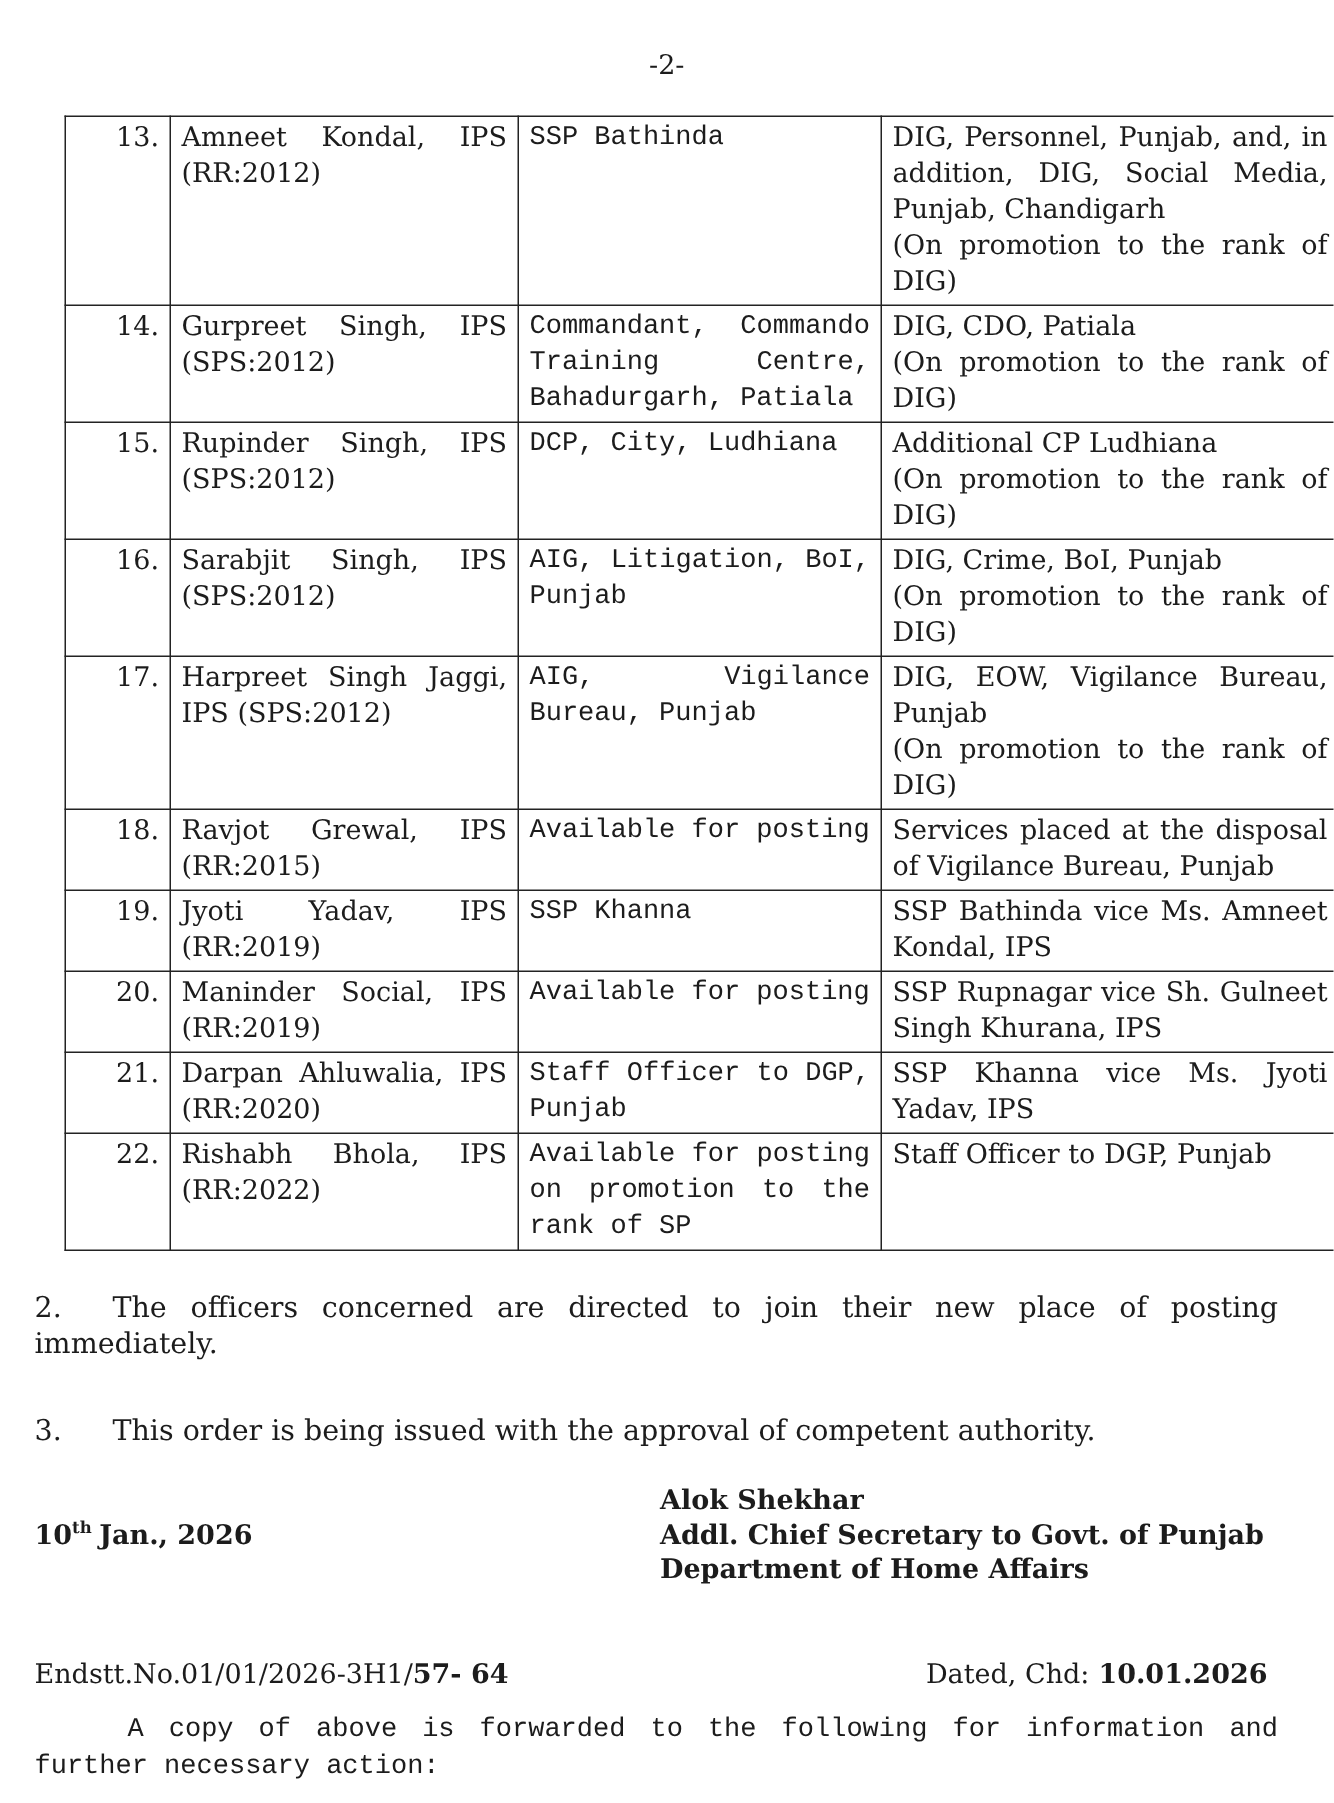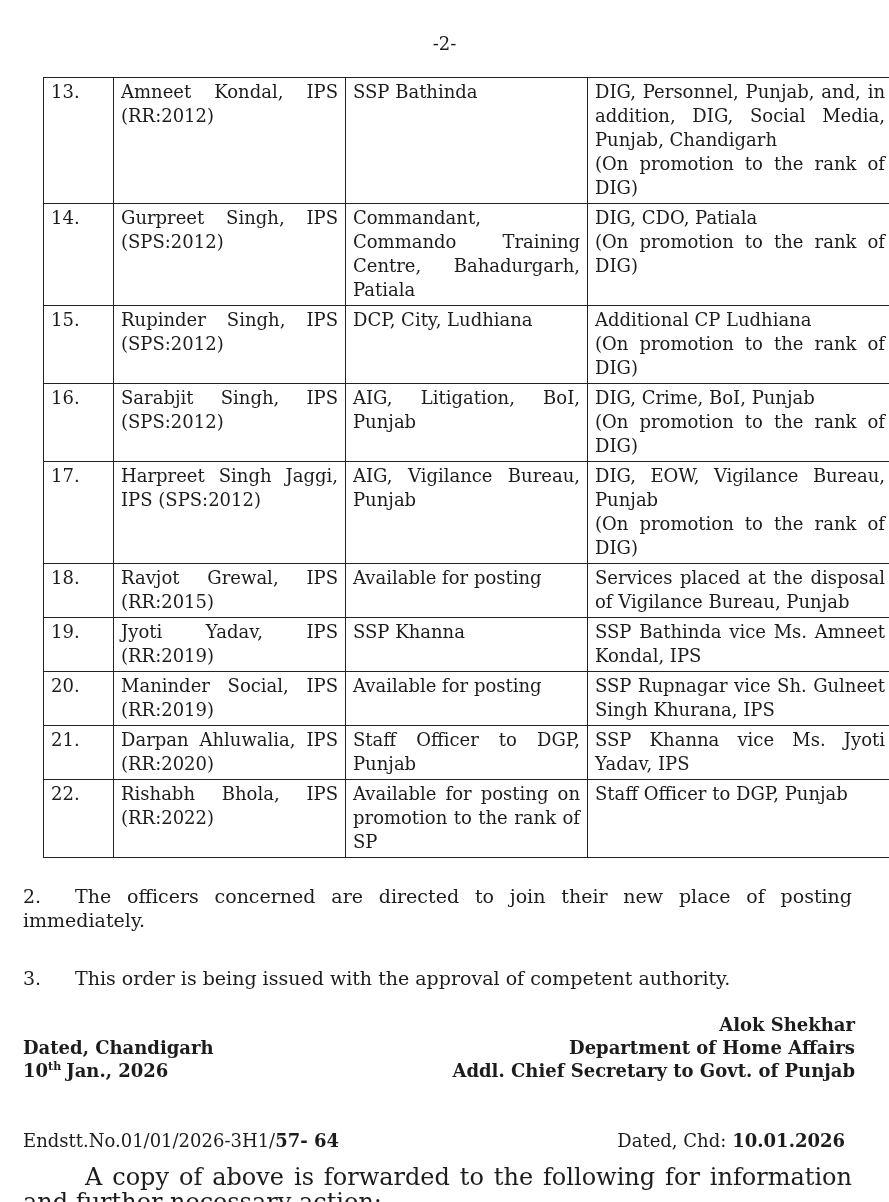--- a/index.html
+++ b/index.html
@@ -27,23 +27,23 @@
     border-collapse: collapse;
     table-layout: fixed;
     font-size: 18px;
     line-height: 24px;
   }
   table.postings td {
     border: 1.5px solid #232323;
     vertical-align: top;
     padding: 2px 7px 3px 7px;
   }
-  td.col-sno   { width: 55px;  padding-right: 9px; }
+  td.col-sno   { width: 55px;  text-align: right; padding-right: 9px; }
   td.col-name  { width: 217px; }
-  td.col-cur   { width: 227px; }
+  td.col-cur   { width: 227px; font-family: Liberation Mono, monospace; }
   td.col-new   { width: 290px; }
   .cell-par { text-align: justify; }
   .body-para {
     margin: 26px 37px 0 23px;
     font-size: 19px;
     line-height: 24px;
     text-align: justify;
   }
   .body-para.second { margin-top: 34px; }
   .para-num {
@@ -56,21 +56,21 @@
     margin-top: 23px;
     font-weight: bold;
     font-size: 18px;
     line-height: 23px;
   }
   .sig-right {
     position: absolute;
     left: 440px;
     top: 0;
     width: 415px;
-    text-align: right;
+    text-align: left;
   }
   .sig-left {
     position: absolute;
     left: 23px;
     top: 23px;
   }
   .sig-left sup {
     font-size: 11px;
     line-height: 0;
   }
@@ -79,24 +79,25 @@
     display: flex;
     justify-content: space-between;
     margin: 46px 44px 0 23px;
     font-size: 18px;
     line-height: 24px;
   }
   .bold { font-weight: bold; }
   .dated-chd-date { margin-left: 6px; }
   .forward-para {
     margin: 12px 37px 0 23px;
-    font-size: 24px;
+    font-size: 18px;
     line-height: 25px;
     text-align: justify;
     text-indent: 62px;
+    font-family: Liberation Mono, monospace;
   }
 </style>
 </head>
 <body>
 
 <div class="page-number">-2-</div>
 
 <table class="postings">
   <tbody>
     <tr>
@@ -231,25 +232,24 @@
   <span class="para-num">2.</span><span>The officers concerned are directed to join their new place of posting immediately.</span>
 </div>
 
 <div class="body-para second">
   <span class="para-num">3.</span><span>This order is being issued with the approval of competent authority.</span>
 </div>
 
 <div class="signature-block">
   <div class="sig-right">
     <div>Alok Shekhar</div>
+    <div>Addl. Chief Secretary to Govt. of Punjab</div>
     <div>Department of Home Affairs</div>
-    <div>Addl. Chief Secretary to Govt. of Punjab</div>
   </div>
   <div class="sig-left">
-    <div>Dated, Chandigarh</div>
     <div><span>10</span><sup>th</sup><span class="date-rest">Jan., 2026</span></div>
   </div>
 </div>
 
 <div class="endstt-row">
   <div><span>Endstt.No.01/01/2026-3H1/</span><span class="bold">57- 64</span></div>
   <div><span>Dated, Chd:</span><span class="bold dated-chd-date">10.01.2026</span></div>
 </div>
 
 <div class="forward-para">A copy of above is forwarded to the following for information and further necessary action:</div>

